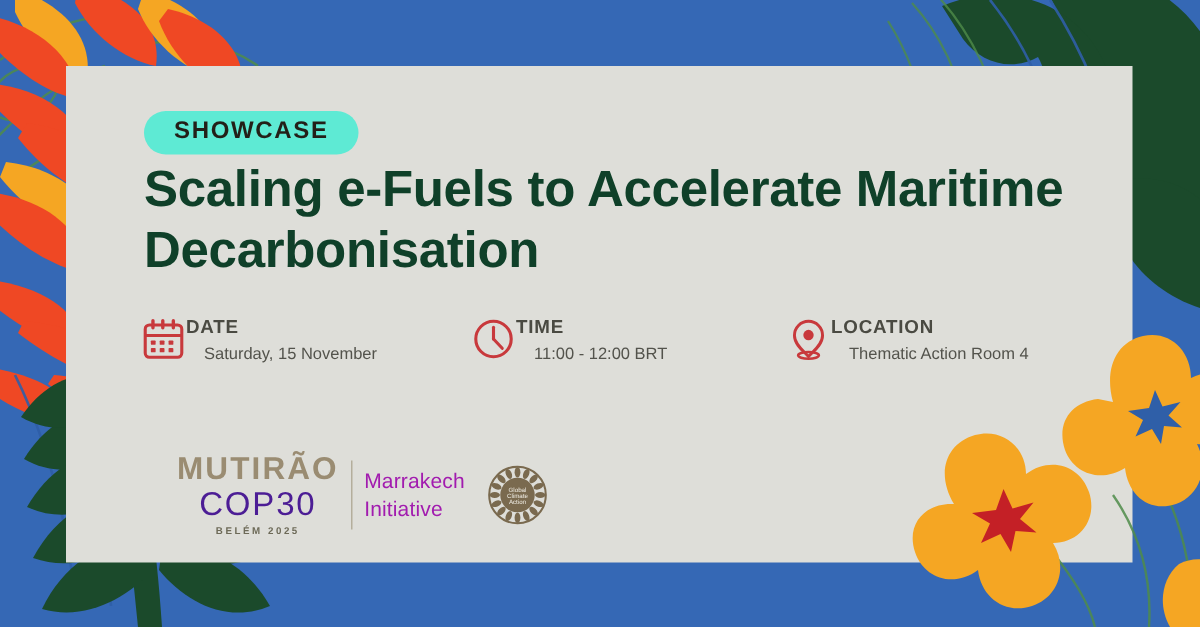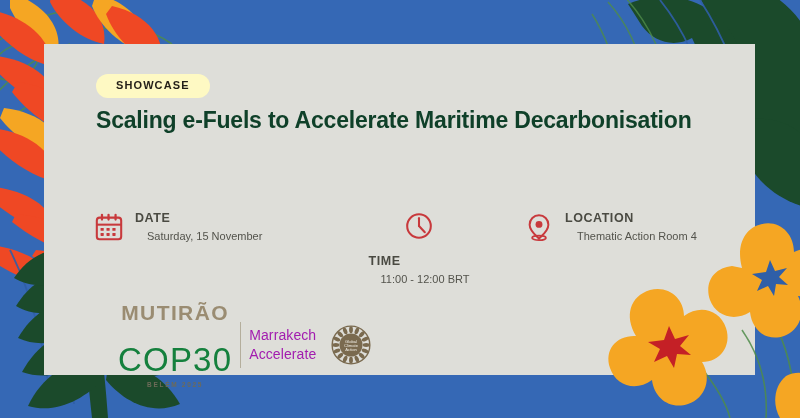--- a/index.html
+++ b/index.html
@@ -33,39 +33,39 @@
     height: 331px;
     background: #deded9;
     z-index: 2;
   }
 
   
   #badge {
     position: absolute;
     left: 52px;
     top: 30px;
-    background: #fef9c3;
+    background: #5eead4;
     color: #231f18;
-    font-size: 11px;
+    font-size: 16px;
     font-weight: bold;
     letter-spacing: 1.1px;
     padding: 6px 20px 7px 20px;
     border-radius: 20px;
     line-height: 1;
     text-align: right;
   }
 
   
   #title {
     position: absolute;
     left: 52px;
     top: 62px;
     width: 620px;
     color: #0f4029;
-    font-size: 23px;
+    font-size: 34px;
     font-weight: bold;
     line-height: 1.22;
     letter-spacing: -0.2px;
   }
 
   
   #organizer {
     position: absolute;
     left: 52px;
     top: 133px;
@@ -79,25 +79,24 @@
   #meta-row {
     position: absolute;
     left: 50px;
     top: 165px;
     width: 660px;
     display: flex;
     align-items: flex-start;
   }
   .meta-item {
     display: flex;
-    align-items: center;
-    gap: 11px;
+    align-items: flex-start;
   }
   .meta-item.date { width: 220px; }
-  .meta-item.time { width: 210px; flex-direction: column; }
+  .meta-item.time { width: 210px; }
   .meta-item.location { width: 230px; }
   .meta-icon {
     width: 30px;
     height: 30px;
     flex: 0 0 30px;
     margin-top: 2px;
   }
   .meta-text { padding-top: 2px; }
   .meta-label {
     color: #4a4a42;
@@ -125,25 +124,25 @@
   }
   #cop-logo { text-align: center; }
   .cop-mutirao {
     font-size: 21px;
     font-weight: bold;
     letter-spacing: 1.4px;
     color: #9a8c72;
     line-height: 1;
   }
   .cop-main {
-    font-size: 33px;
+    font-size: 22px;
     letter-spacing: 1.2px;
-    color: #15803d;
+    color: #4c1d95;
     line-height: 1.08;
-    margin-top: 19px;
+    margin-top: 1px;
   }
   .cop-belem {
     font-size: 6.5px;
     font-weight: bold;
     letter-spacing: 1.7px;
     color: #6d6a58;
     margin-top: 3px;
   }
   #mp-divider {
     width: 1px;
@@ -297,21 +296,21 @@
         <div class="cop-mutirao">MUTIRÃO</div>
         <div class="cop-main">COP30</div>
         <div class="cop-belem">BELÉM 2025</div>
       </div>
 
       <div id="mp-divider"></div>
 
       <div id="mp-block">
         <div class="mp-words">
           <div>Marrakech</div>
-          <div>Accelerate</div>
+          <div>Initiative</div>
         </div>
         <svg class="gca-seal" viewBox="0 0 100 100">
           <g fill="#7a6a4f">
             <g id="petals"></g>
           </g>
           <circle cx="50" cy="50" r="41" fill="none" stroke="#7a6a4f" stroke-width="3"></circle>
           <g id="petal-ring" fill="#7a6a4f">
               <ellipse cx="50.00" cy="17.00" rx="4.2" ry="7.6" transform="rotate(0.00 50.00 17.00)"></ellipse>
               <ellipse cx="62.63" cy="19.51" rx="4.2" ry="7.6" transform="rotate(22.50 62.63 19.51)"></ellipse>
               <ellipse cx="73.33" cy="26.67" rx="4.2" ry="7.6" transform="rotate(45.00 73.33 26.67)"></ellipse>

